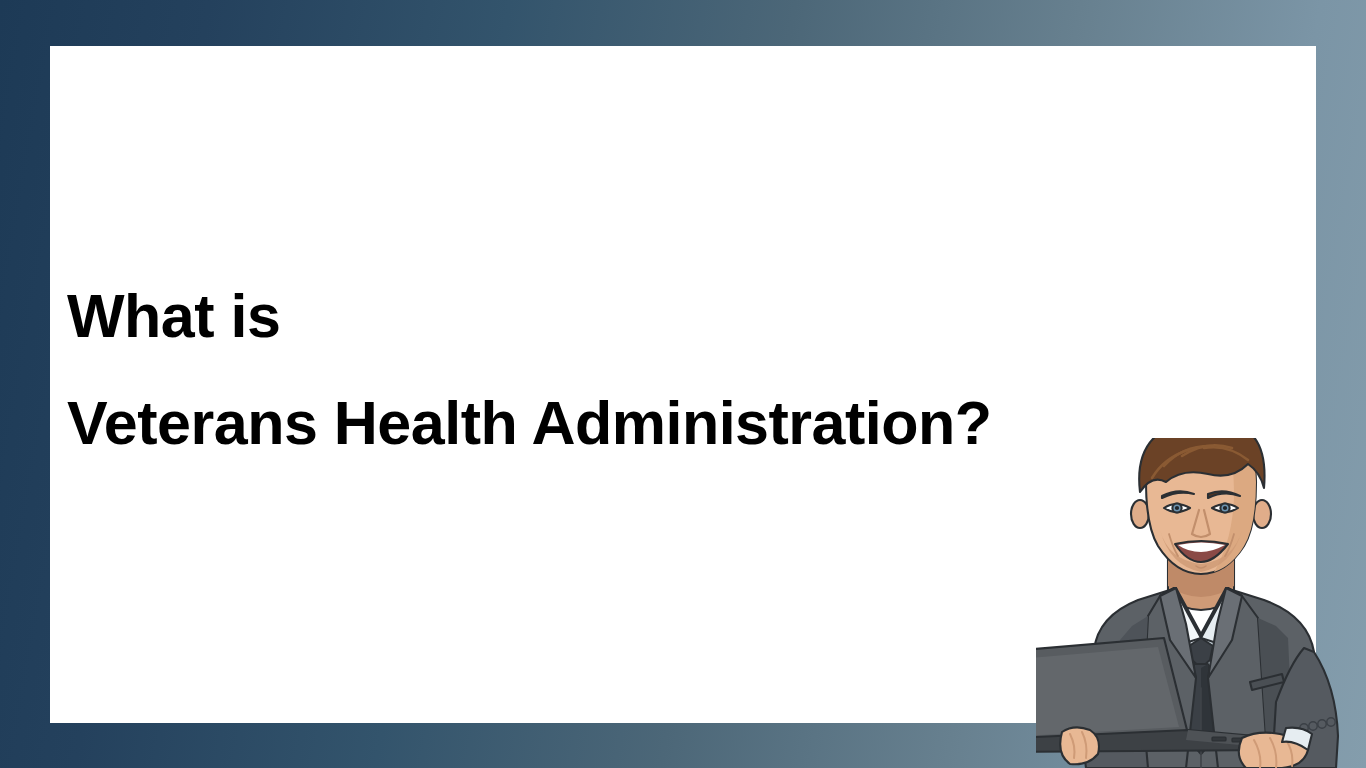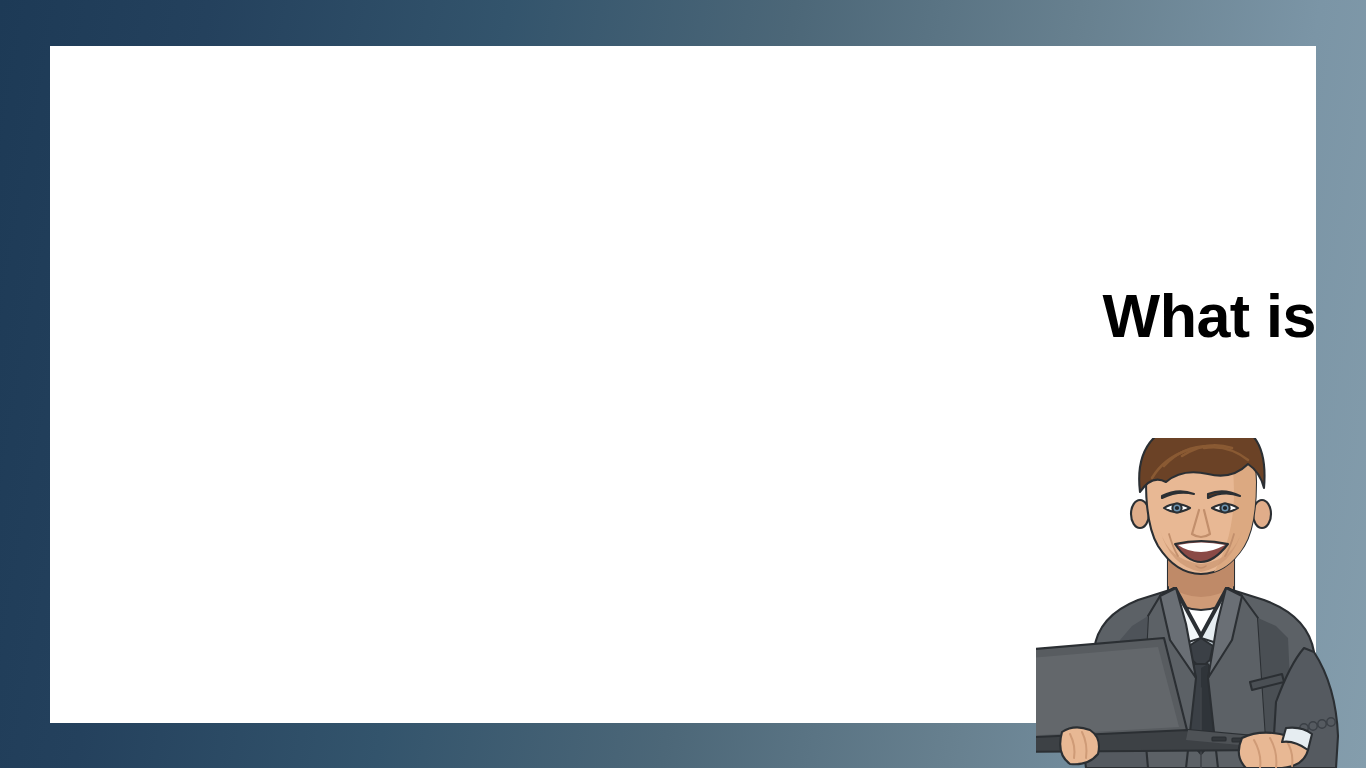--- a/index.html
+++ b/index.html
@@ -33,24 +33,25 @@
     height: 677px;
     background: #ffffff;
   }
 
   
   #title-block {
     position: absolute;
     left: 0;
     top: 240px;
     width: 100%;
-    text-align: right;
+    text-align: left;
     color: #000000;
     font-weight: bold;
     line-height: 1.0;
+    padding-left: 17px;
   }
 
   .title-line {
     display: block;
     font-size: 61px;
     letter-spacing: -0.5px;
     white-space: nowrap;
   }
 
   #title-line-1 {
@@ -75,20 +76,21 @@
 </style>
 </head>
 <body>
 
 <div id="slide">
 
   <div id="content-panel">
 
     <div id="title-block">
       <span class="title-line" id="title-line-1">What is</span>
+      <span class="title-line" id="title-line-2">Veterans Health Administration?</span>
     </div>
 
   </div>
 
   <div id="presenter">
     <svg viewBox="0 0 330 330" xmlns="http://www.w3.org/2000/svg">
       <defs>
         <clipPath id="clipAll">
             <rect x="0" y="0" width="330" height="330"></rect>
           </clipPath>

